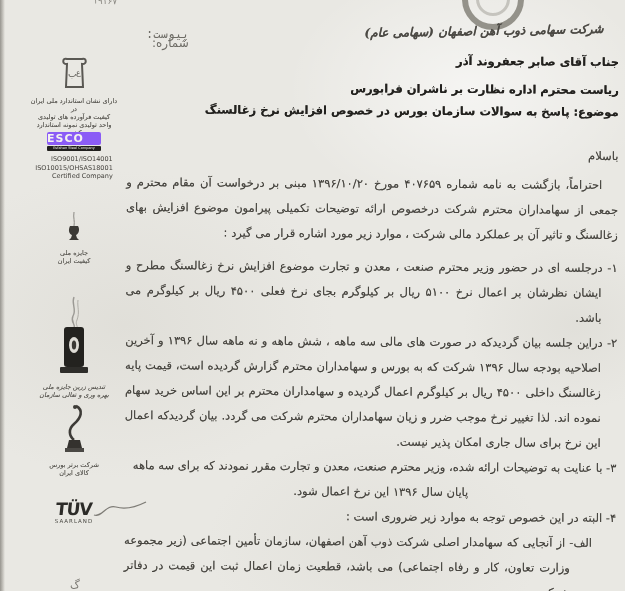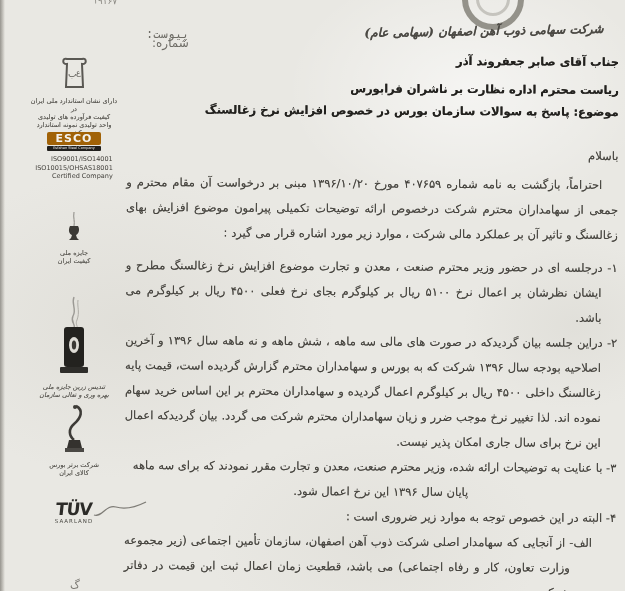--- a/index.html
+++ b/index.html
@@ -26,22 +26,22 @@
   .corner-note{position:absolute;left:93px;top:-4px;font-size:9px;color:#8b8983;
     direction:rtl;transform:rotate(2deg);}
   .meta-number{position:absolute;left:152px;top:4px;font-size:12px;color:#6e6c66;direction:rtl;margin-top:32px;}
   .meta-attach{position:absolute;left:146px;top:27px;font-size:12px;color:#6e6c66;direction:rtl;font-family:Liberation Mono, monospace;}
   
   .badge{position:absolute;display:flex;flex-direction:column;align-items:center;width:88px;left:30px;}
   .badge .cap{margin-top:5px;font-size:6.5px;line-height:8px;color:#55534e;text-align:center;
     direction:rtl;white-space:pre-line;text-shadow:0 0 .5px rgba(90,88,80,.5);}
   .b-standard{top:54px;}
   .b-esco{top:132px;}
-  .esco-box{width:54px;background:#a16207;color:#f4f3ef;font-weight:bold;font-size:11px;
-    line-height:13px;text-align:center;letter-spacing:1px;border-radius:2px;}
+  .esco-box{width:54px;background:#8b5cf6;color:#f4f3ef;font-weight:bold;font-size:11px;
+    line-height:13px;letter-spacing:1px;border-radius:2px;}
   .esco-sub{width:54px;background:#201f1d;color:#eceae6;font-size:3.5px;line-height:5px;
     text-align:center;margin-top:1px;border-radius:1px;}
   .iso-cap{margin-top:4px;font-size:6.5px;line-height:8.5px;color:#45433e;text-align:right;
     white-space:pre-line;font-family:"DejaVu Sans",sans-serif;}
   .b-quality{top:212px;}
   .b-excellence{top:296px;font-style:italic;}
   .b-bourse{top:404px;}
   .b-tuv{top:500px;}
   .tuv-word{font-weight:bold;font-size:17px;line-height:18px;color:#2c2b28;
     letter-spacing:-1px;font-family:"DejaVu Sans",sans-serif;transform:skewX(-6deg);}

